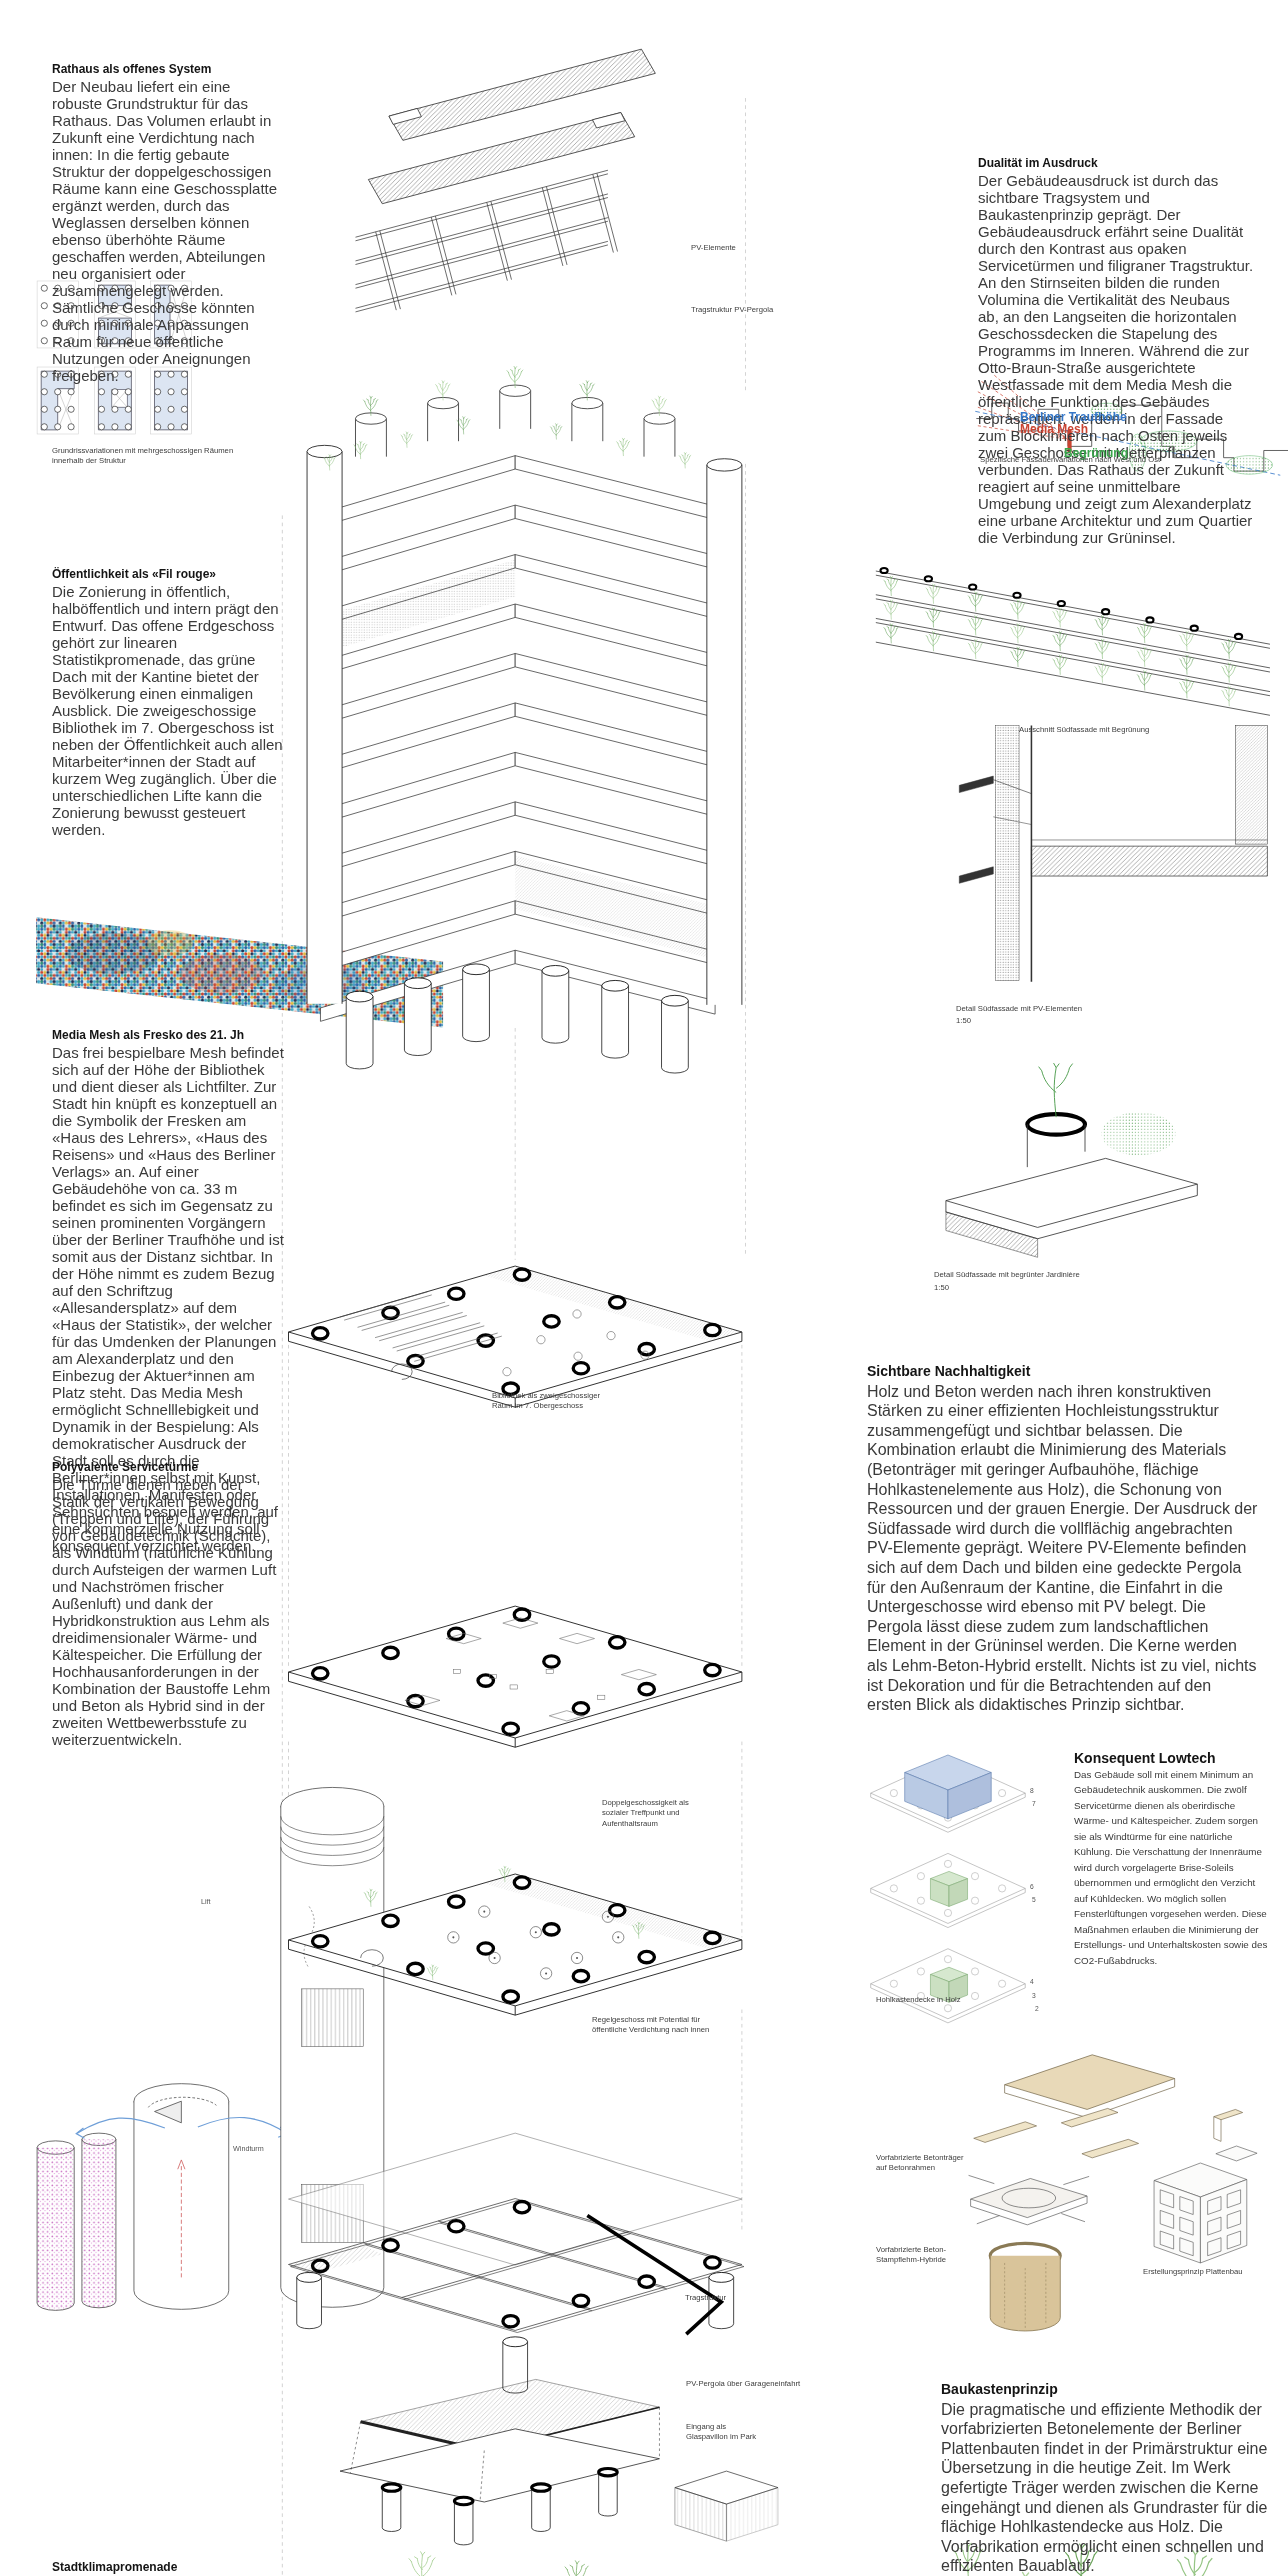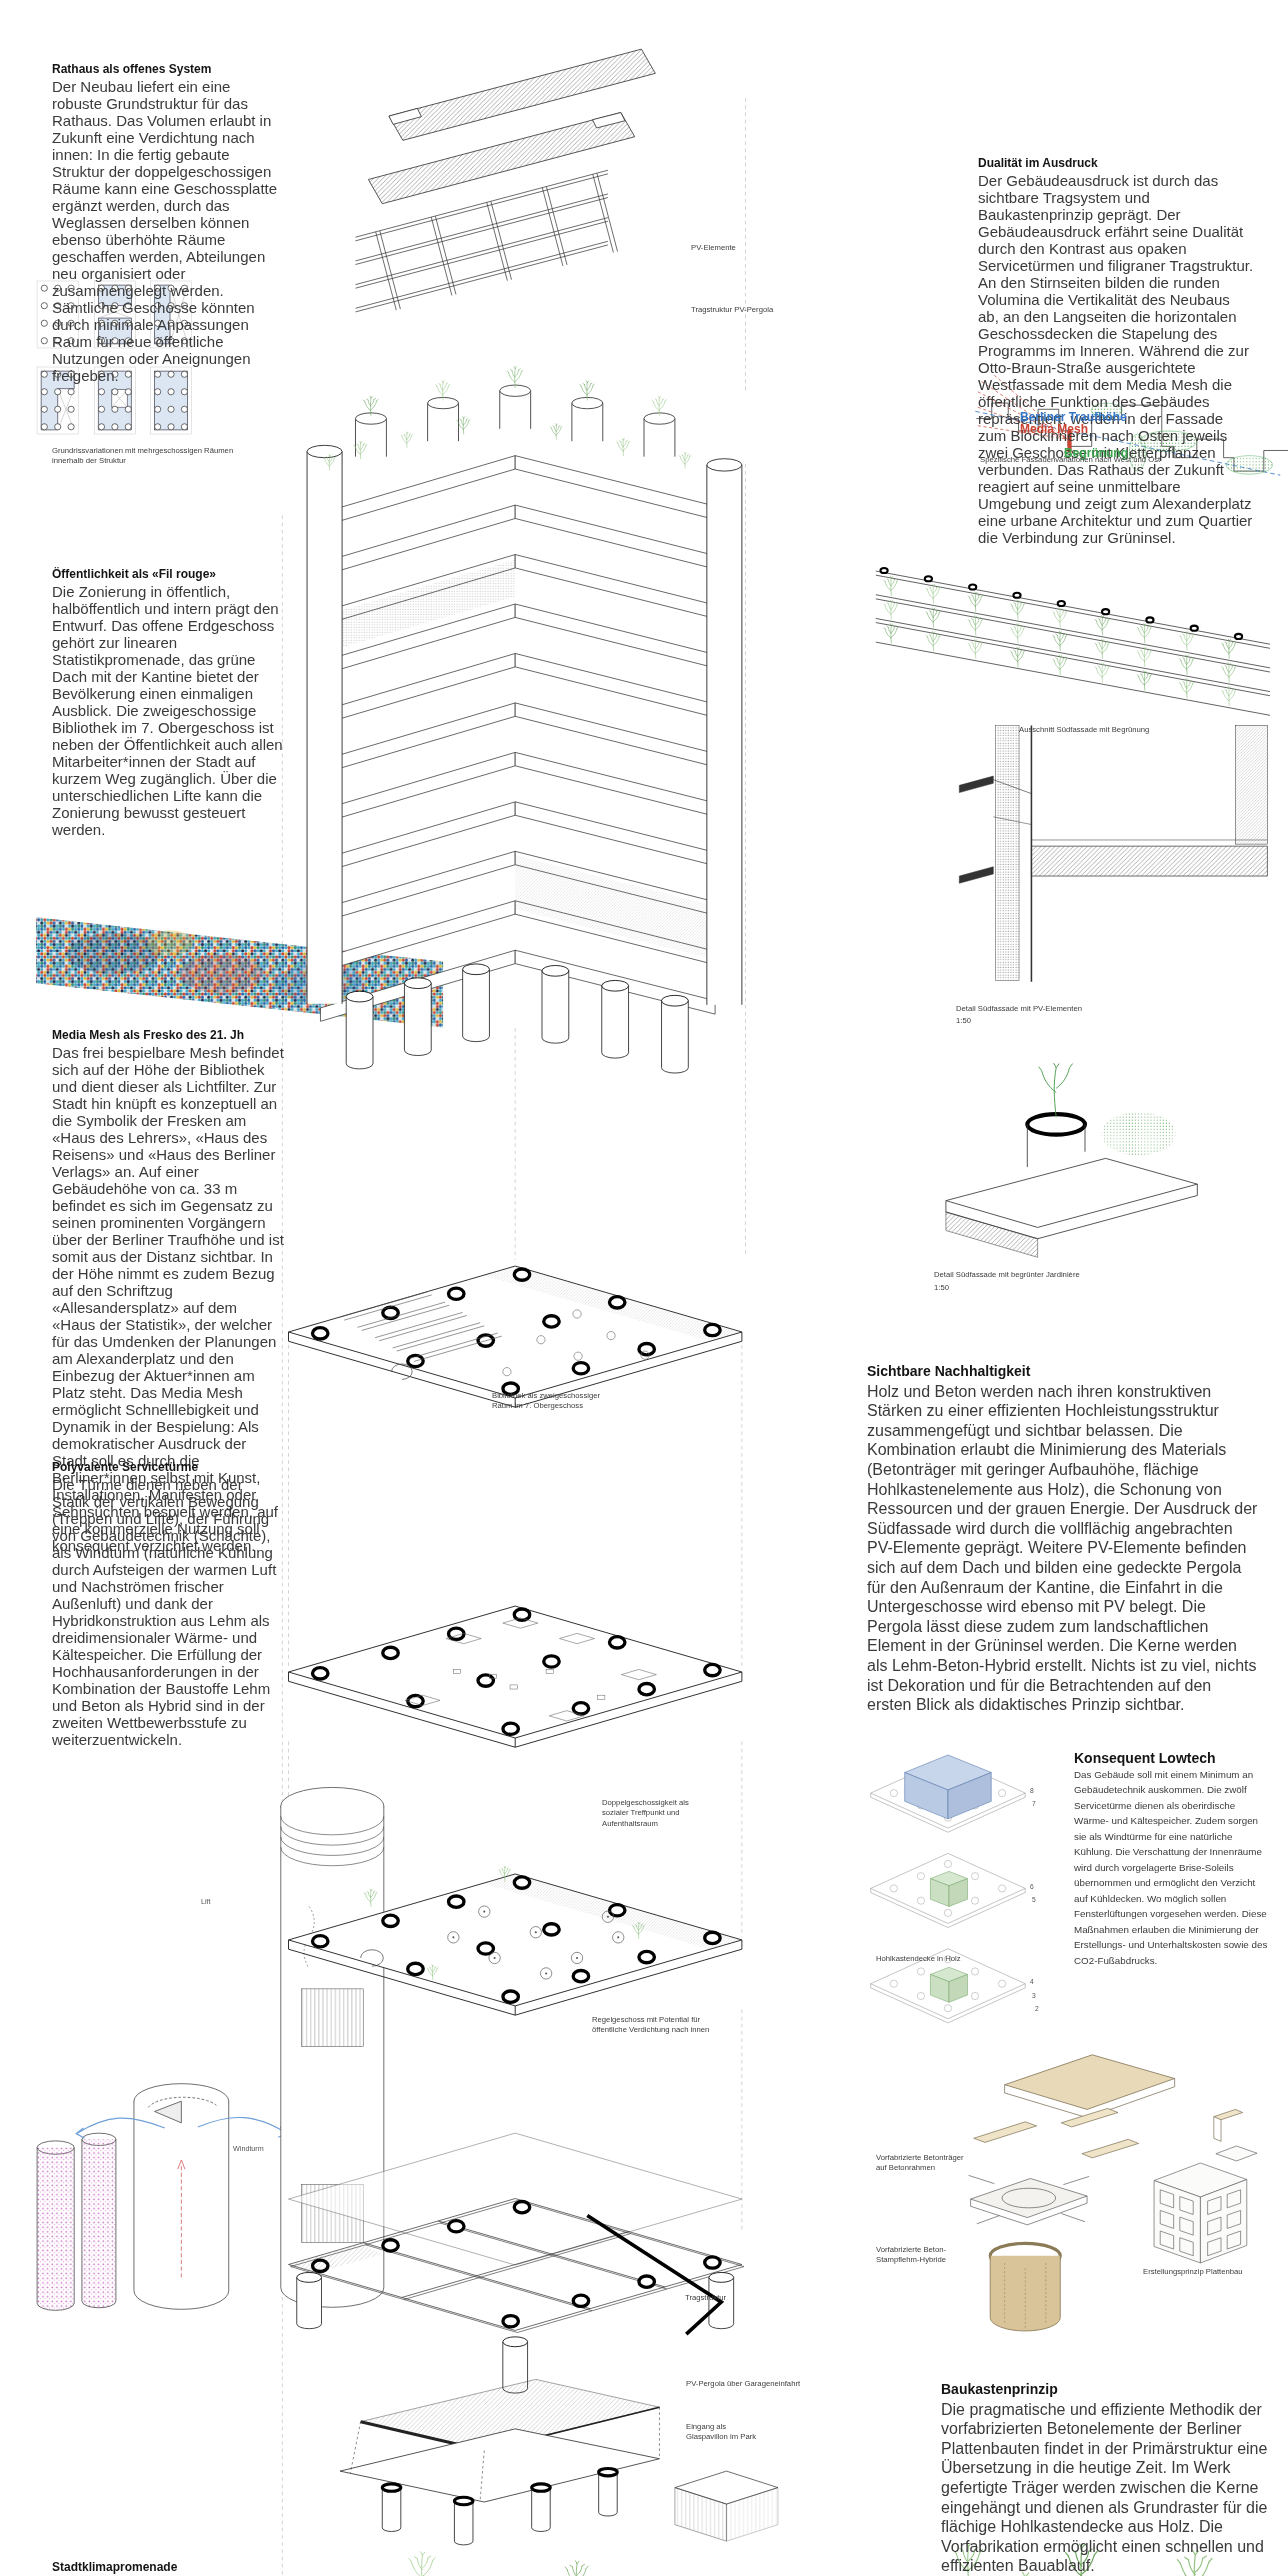--- a/index.html
+++ b/index.html
@@ -871,21 +871,21 @@
 <div class="cap" style="left:956px;top:1004px;width:170px">Detail Südfassade mit PV-Elementen</div>
 <div class="cap" style="left:956px;top:1016px">1:50</div>
 <div class="cap" style="left:934px;top:1270px;width:196px">Detail Südfassade mit begrünter Jardinière</div>
 <div class="cap" style="left:934px;top:1283px">1:50</div>
 <div class="cap" style="left:492px;top:1391px;width:129px">Bibliothek als zweigeschossiger Raum im 7. Obergeschoss</div>
 <div class="cap" style="left:602px;top:1798px;width:111px">Doppelgeschossigkeit als sozialer Treffpunkt und Aufenthaltsraum</div>
 <div class="cap" style="left:592px;top:2015px;width:129px">Regelgeschoss mit Potential für öffentliche Verdichtung nach innen</div>
 <div class="cap" style="left:685px;top:2293px">Tragstruktur</div>
 <div class="cap" style="left:686px;top:2379px;width:149px">PV-Pergola über Garageneinfahrt</div>
 <div class="cap" style="left:686px;top:2422px;width:82px">Eingang als Glaspavillon im Park</div>
-<div class="cap" style="left:876px;top:1954px;width:124px">Hohlkastendecke in Holz</div>
+<div class="cap" style="left:876px;top:1995px;width:124px">Hohlkastendecke in Holz</div>
 <div class="cap" style="left:876px;top:2153px;width:100px">Vorfabrizierte Betonträger auf Betonrahmen</div>
 <div class="cap" style="left:876px;top:2245px;width:100px">Vorfabrizierte Beton-Stampflehm-Hybride</div>
 <div class="cap" style="left:1143px;top:2267px;width:134px">Erstellungsprinzip Plattenbau</div>
 <div class="tiny" style="left:201px;top:1897px">Lift</div>
 <div class="tiny" style="left:233px;top:2144px">Windturm</div>
 
 <div class="num" style="left:1030px;top:1787px">8</div>
 <div class="num" style="left:1032px;top:1800px">7</div>
 <div class="num" style="left:1030px;top:1883px">6</div>
 <div class="num" style="left:1032px;top:1896px">5</div>

